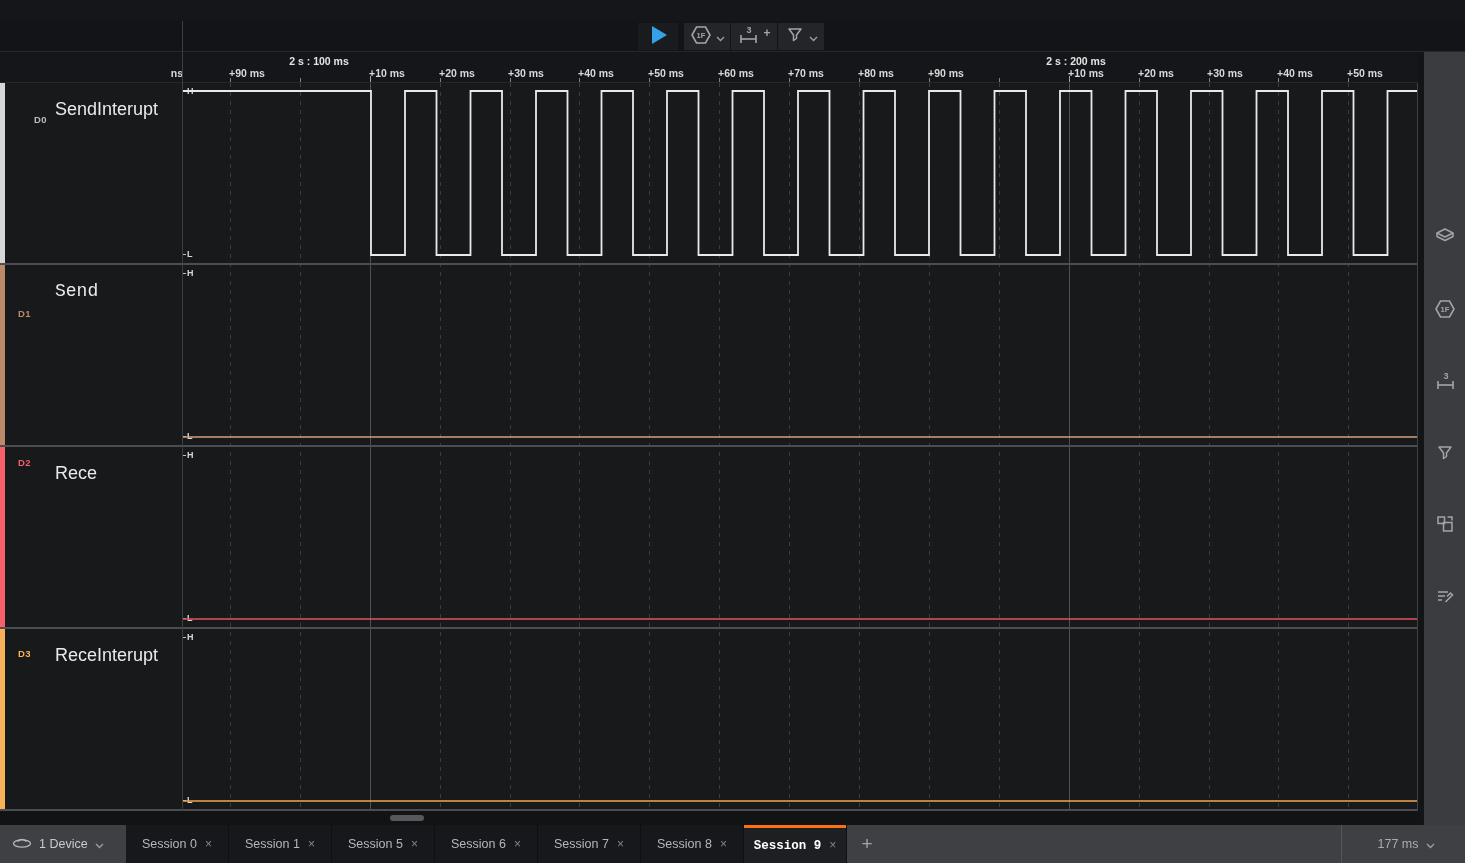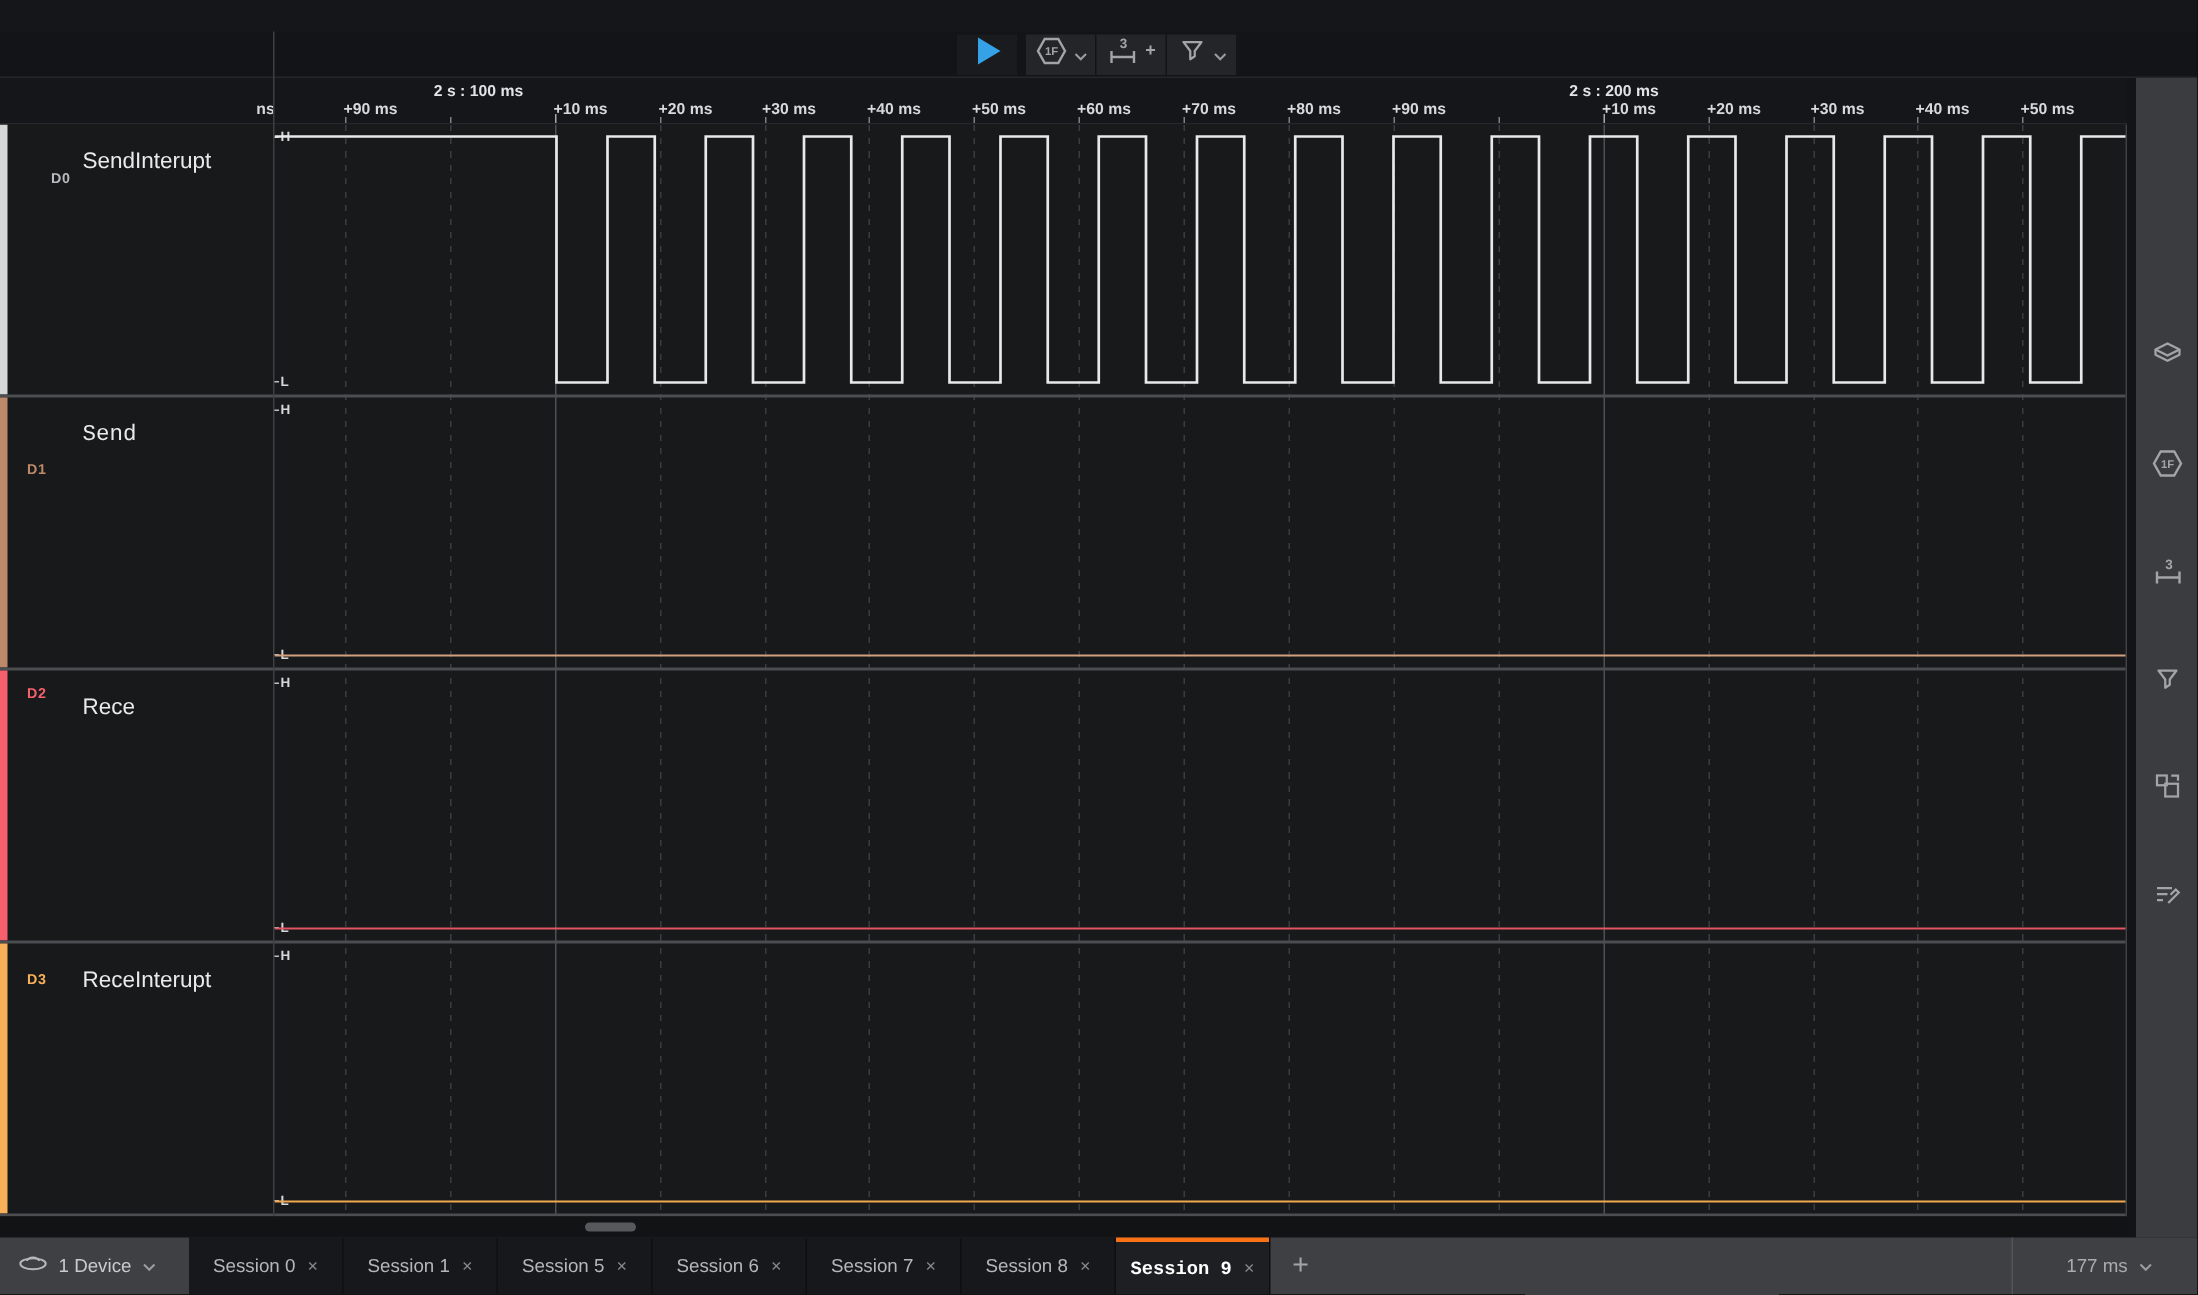--- a/index.html
+++ b/index.html
@@ -32,21 +32,21 @@
 
   
   #main{position:absolute;left:0;top:83px;width:1418px;height:728px;background:#18191b;
         border-right:1px solid #3f4144;box-sizing:border-box;overflow:hidden;}
   .gridline{position:absolute;top:0;width:1px;height:728px;
             background:repeating-linear-gradient(to bottom,#3a3c40 0 4px,transparent 4px 9px);}
   .gridline.major{background:#4e5054;}
   .row-divider{position:absolute;left:0;width:1418px;height:2px;background:#4b4d51;}
   .chan-strip{position:absolute;left:0;width:5px;}
   .chan-id{position:absolute;left:18px;font-size:9.5px;font-weight:bold;letter-spacing:.5px;}
-  .chan-name{position:absolute;left:55px;font-size:15px;color:#e9eaeb;cursor:text;}
+  .chan-name{position:absolute;left:55px;font-size:18px;color:#e9eaeb;cursor:text;}
   .hl-marker{position:absolute;font-size:9px;font-weight:bold;color:#d6d7d9;line-height:10px;}
   .hl-marker::before{content:"";position:absolute;left:-5px;top:4.5px;width:4px;height:1px;background:#bfc0c2;}
   .trace-svg{position:absolute;left:183px;}
   #panel-divider{position:absolute;left:182px;top:21px;width:1px;height:790px;background:#3d3f42;}
 
   
   #hscroll{position:absolute;left:0;top:811px;width:1418px;height:14px;background:#121315;}
   #hscroll-thumb{position:absolute;left:390px;top:4px;width:34px;height:6px;border-radius:3px;background:#56585c;cursor:pointer;}
 
   

